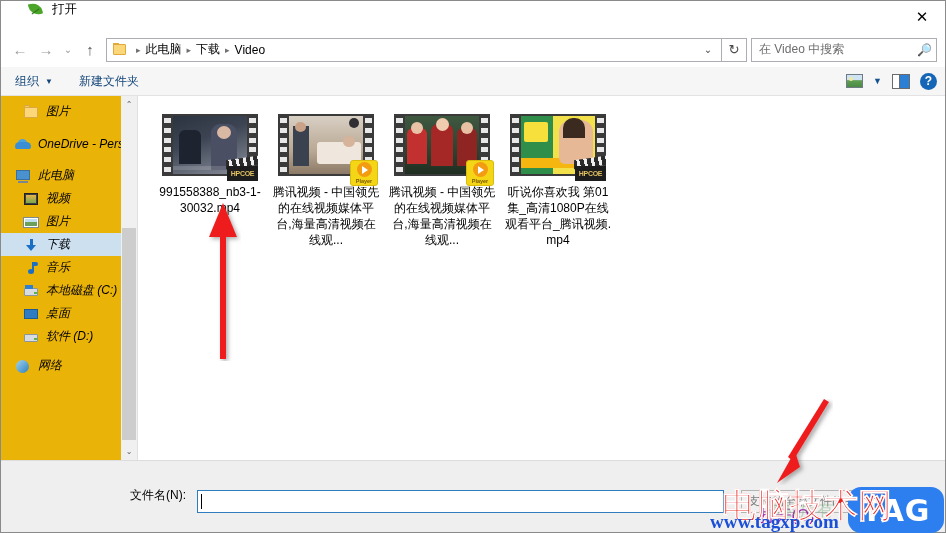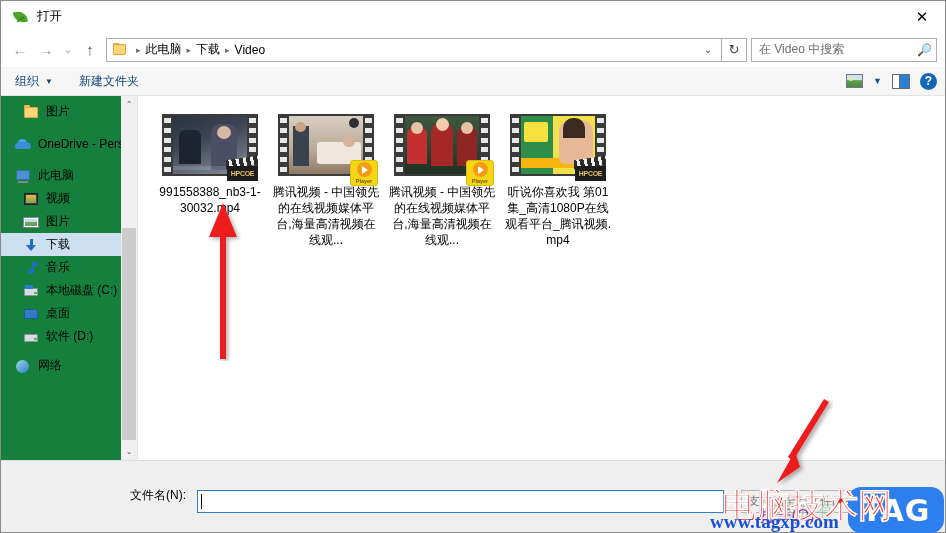--- a/index.html
+++ b/index.html
@@ -14,22 +14,23 @@
     width: 946px; height: 533px;
     background: #ffffff;
     border: 1px solid #8a8a8a;
     display: flex; flex-direction: column;
   }
 
   
   #titlebar {
     height: 31px; min-height: 31px;
     background: #ffffff;
-    display: flex; align-items: center;
+    display: flex; 
     position: relative;
+    margin-left: 15px;
   }
   #title-icon {
     width: 16px; height: 16px; margin-left: 12px; margin-right: 8px;
     position: relative;
   }
   #title-icon .leaf {
     position: absolute; left: 1px; top: 2px;
     width: 13px; height: 12px;
     background: #4aa528;
     border-radius: 0 80% 10% 80%;
@@ -140,23 +141,24 @@
     background: #1666b8; color: #fff; font-size: 12px; font-weight: bold;
     display: flex; align-items: center; justify-content: center;
   }
 
   
   #body { flex: 1; display: flex; min-height: 0; background: #fff; }
 
   
   #sidebar {
     width: 136px; min-width: 136px;
-    background: #15803d; position: relative;
+    background: #eab308; position: relative;
     overflow: hidden;
     padding-top: 4px;
+    font-style: italic;
   }
   .tree-item {
     height: 23px; display: flex; align-items: center;
     font-size: 12px; color: #000; padding-left: 14px;
     white-space: nowrap;
   }
   .tree-item.indent1 { padding-left: 22px; }
   .tree-item.selected { background: #cce0f0; }
   .tree-ico {
     width: 16px; height: 16px; margin-right: 7px;

